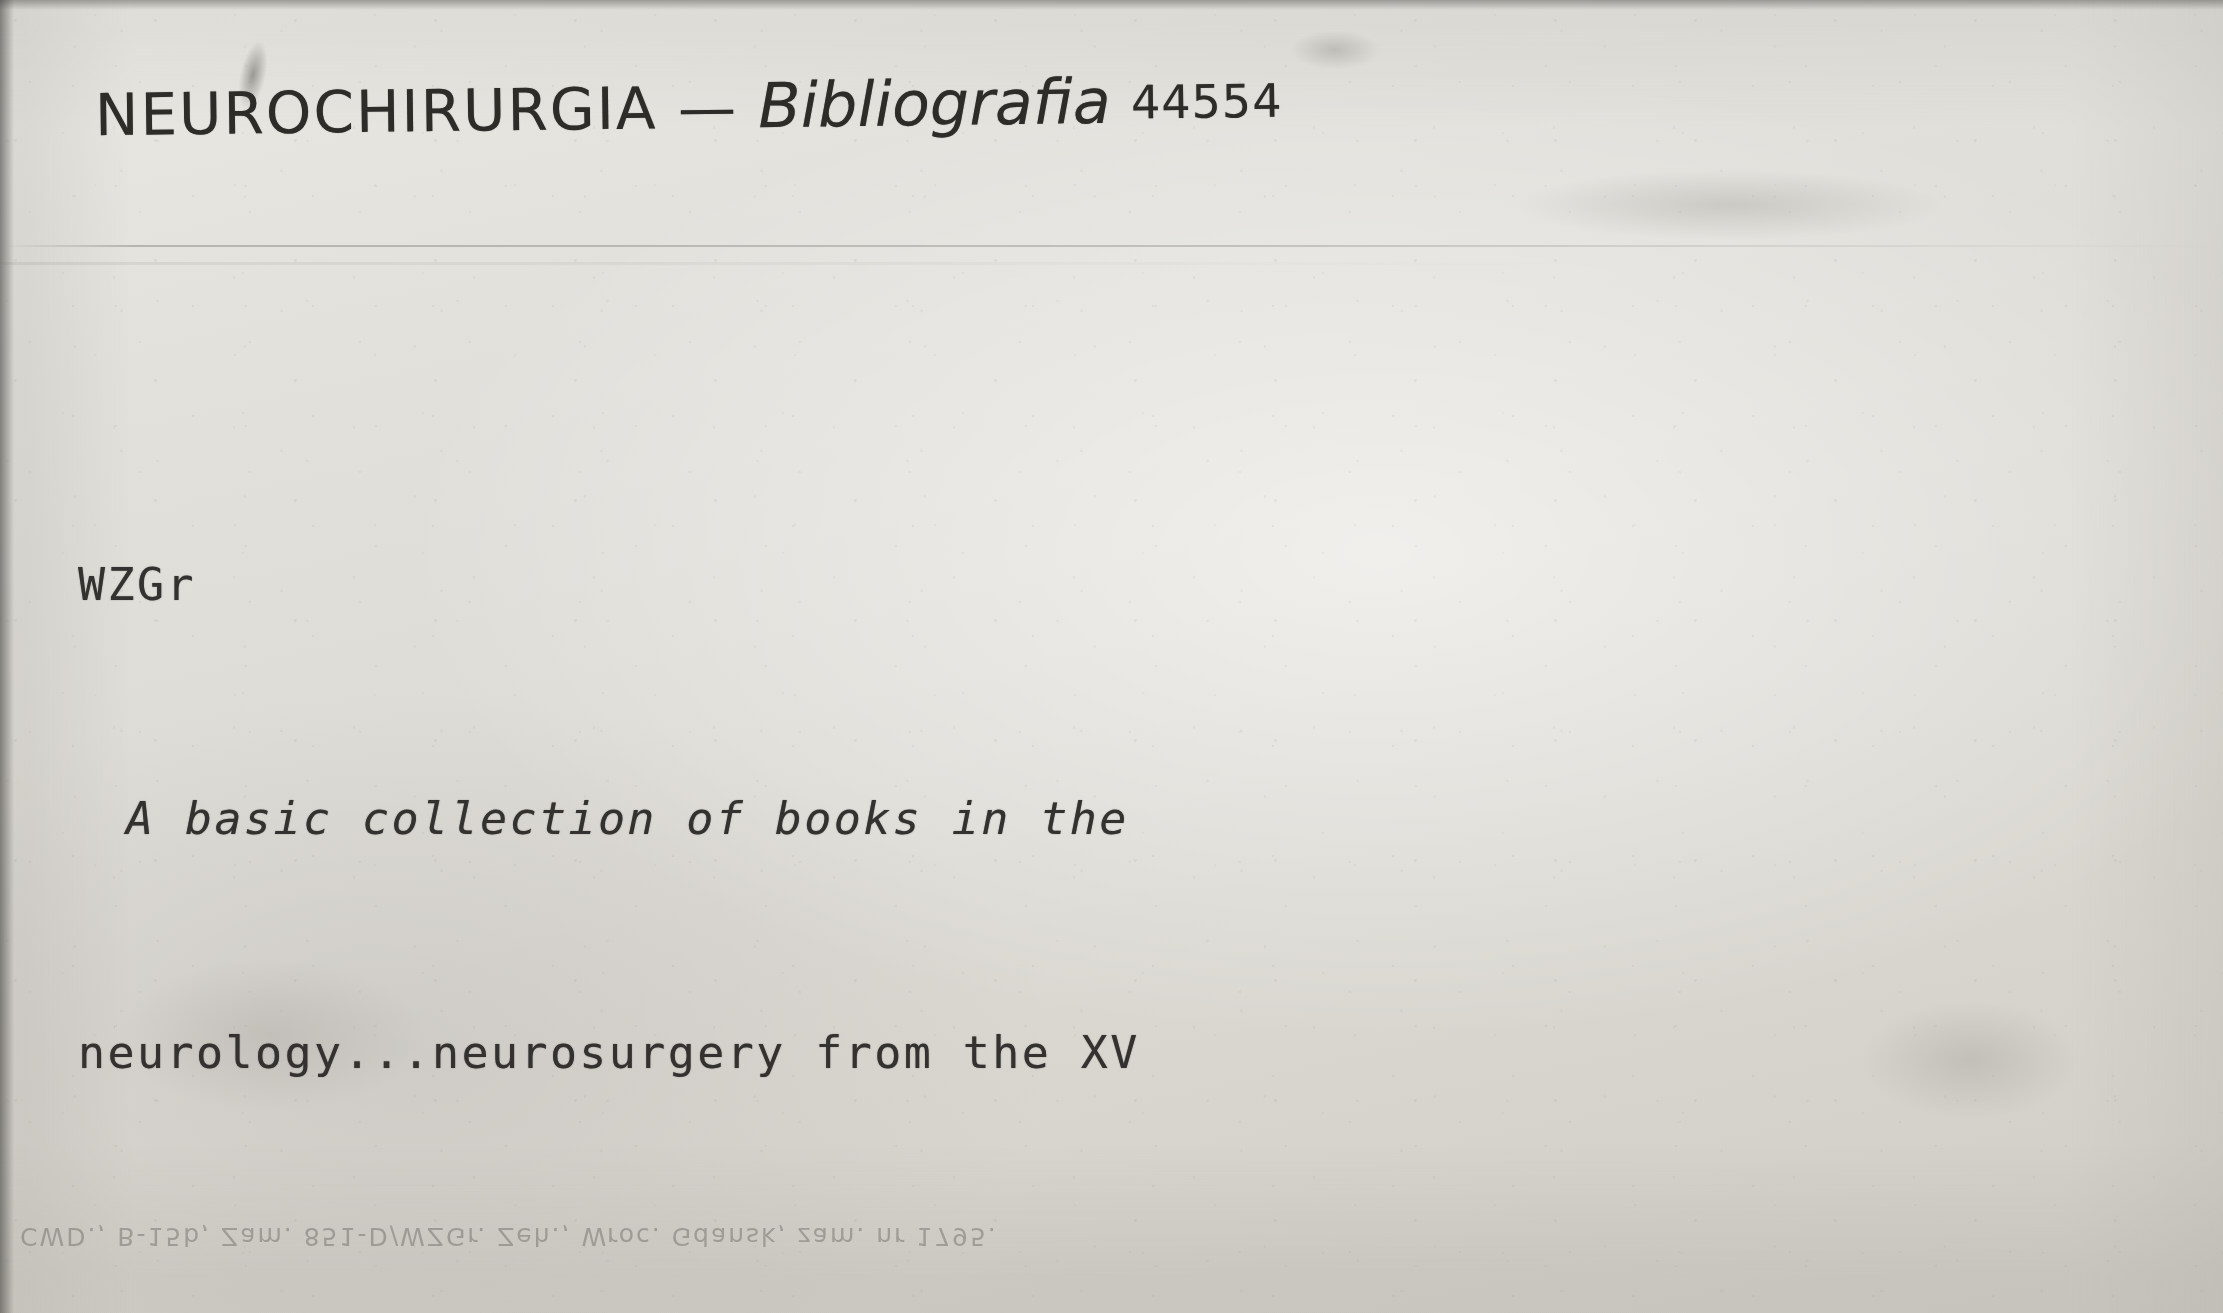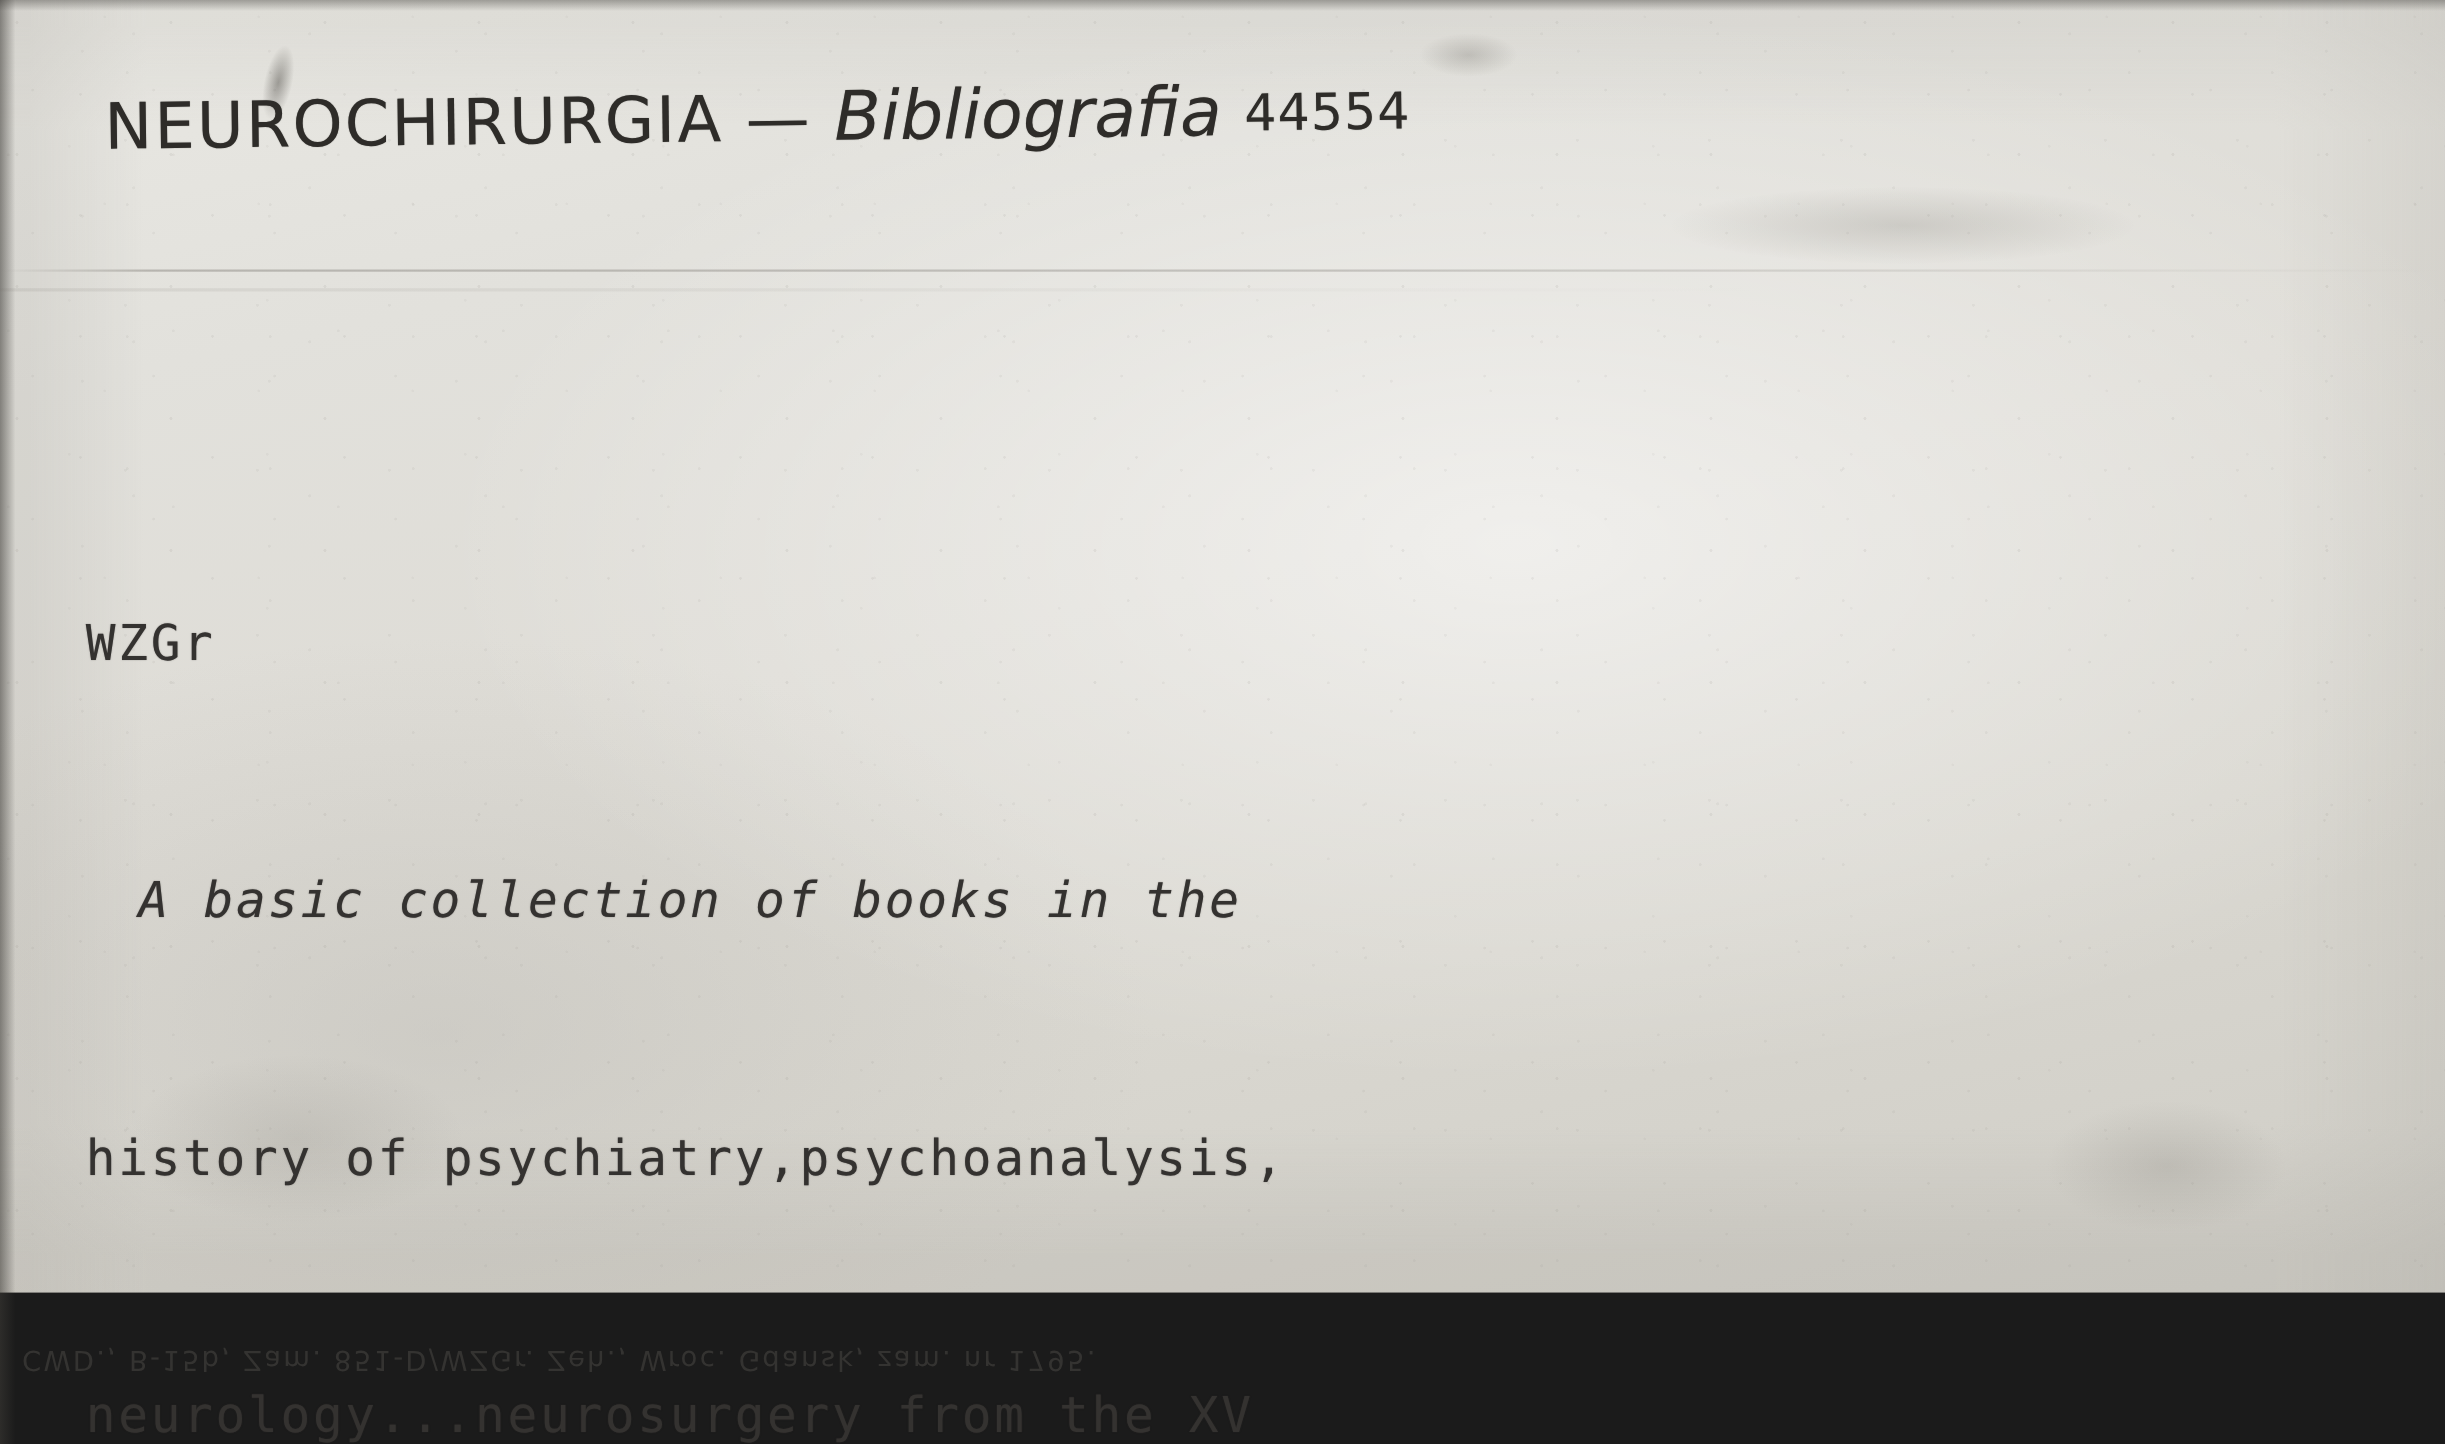--- a/index.html
+++ b/index.html
@@ -13,21 +13,21 @@
     overflow: hidden;
     font-family: "Liberation Mono", monospace;
   }
 
   
   #card {
     position: absolute;
     left: 0;
     top: 0;
     width: 2223px;
-    height: 1175px;
+    height: 1313px;
     background:
       radial-gradient(ellipse 1400px 700px at 62% 42%, rgba(255,255,255,0.55) 0%, rgba(255,255,255,0.0) 70%),
       radial-gradient(ellipse 900px 500px at 18% 80%, rgba(190,188,182,0.45) 0%, rgba(190,188,182,0) 72%),
       linear-gradient(168deg, #e9e8e3 0%, #e2e1dc 22%, #dedcd6 46%, #d9d7d0 70%, #cfcdc6 100%);
     filter: none;
   }
 
   
   #grain {
     position: absolute;
@@ -174,21 +174,20 @@
   <div id="heading">
     <span>NEUROCHIRURGIA</span>
     <span>—</span>
     <span class="hw-sub">Bibliografia</span>
     <span class="hw-num">44554</span>
   </div>
 
   <div id="body-text">
     <span class="ln">WZGr</span>
     <span class="ln ind1">A basic collection of books in the</span>
-    <span class="ln">history of psychiatry,psychoanalysis,</span>
     <span class="ln">neurology...neurosurgery from the XV</span>
     
     
     
     
   </div>
 
   <div id="ghost-left">CWD., B-15b, Zam. 851-D/WZGr. Zeh., Wroc. Gdansk, zam. nr 1795.</div>
 
 </div>

